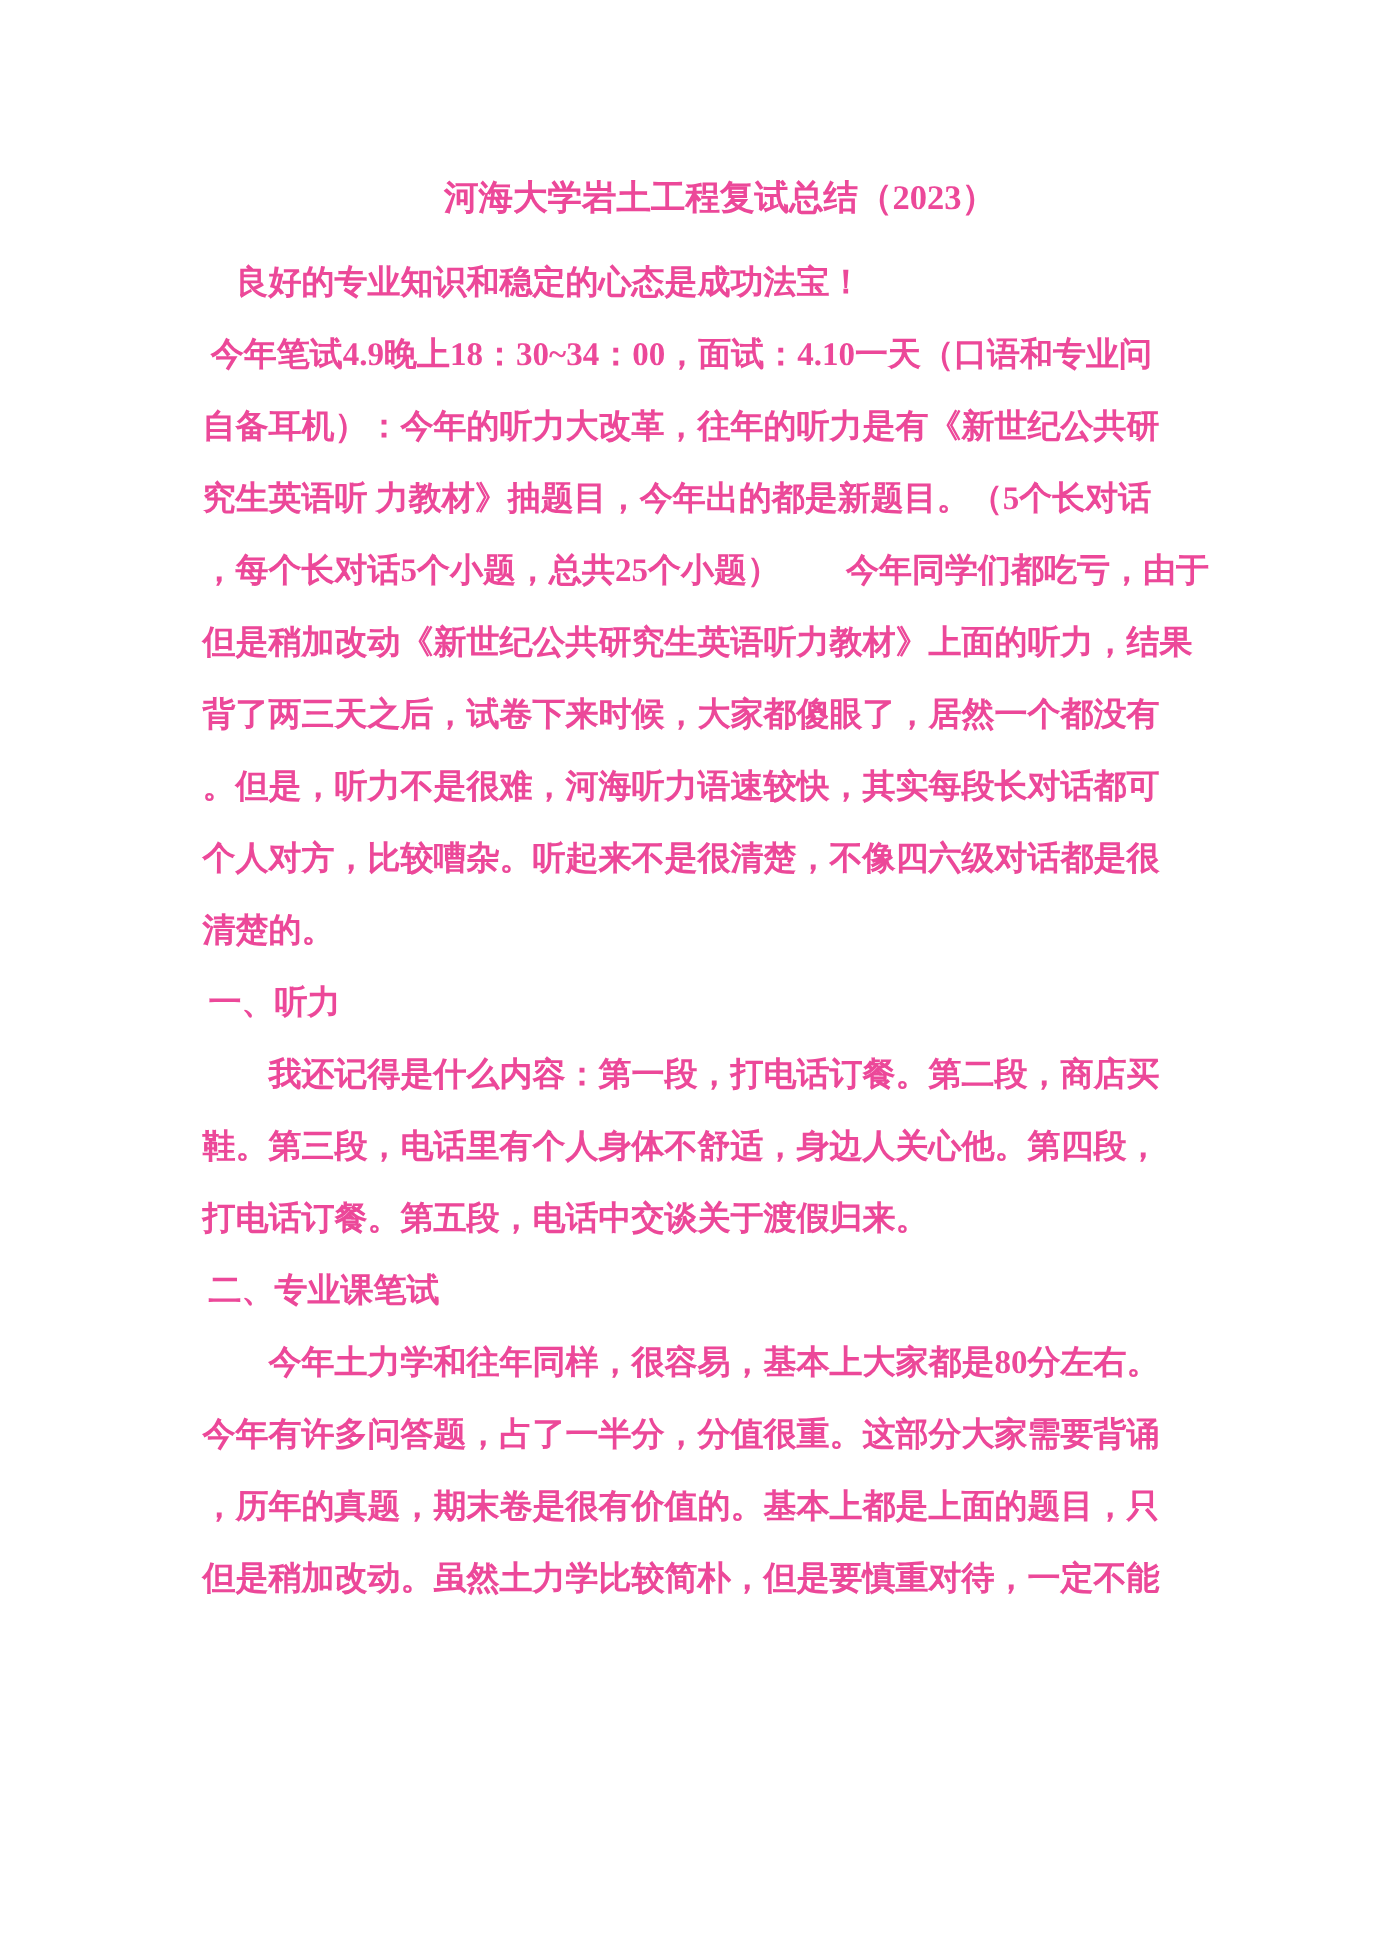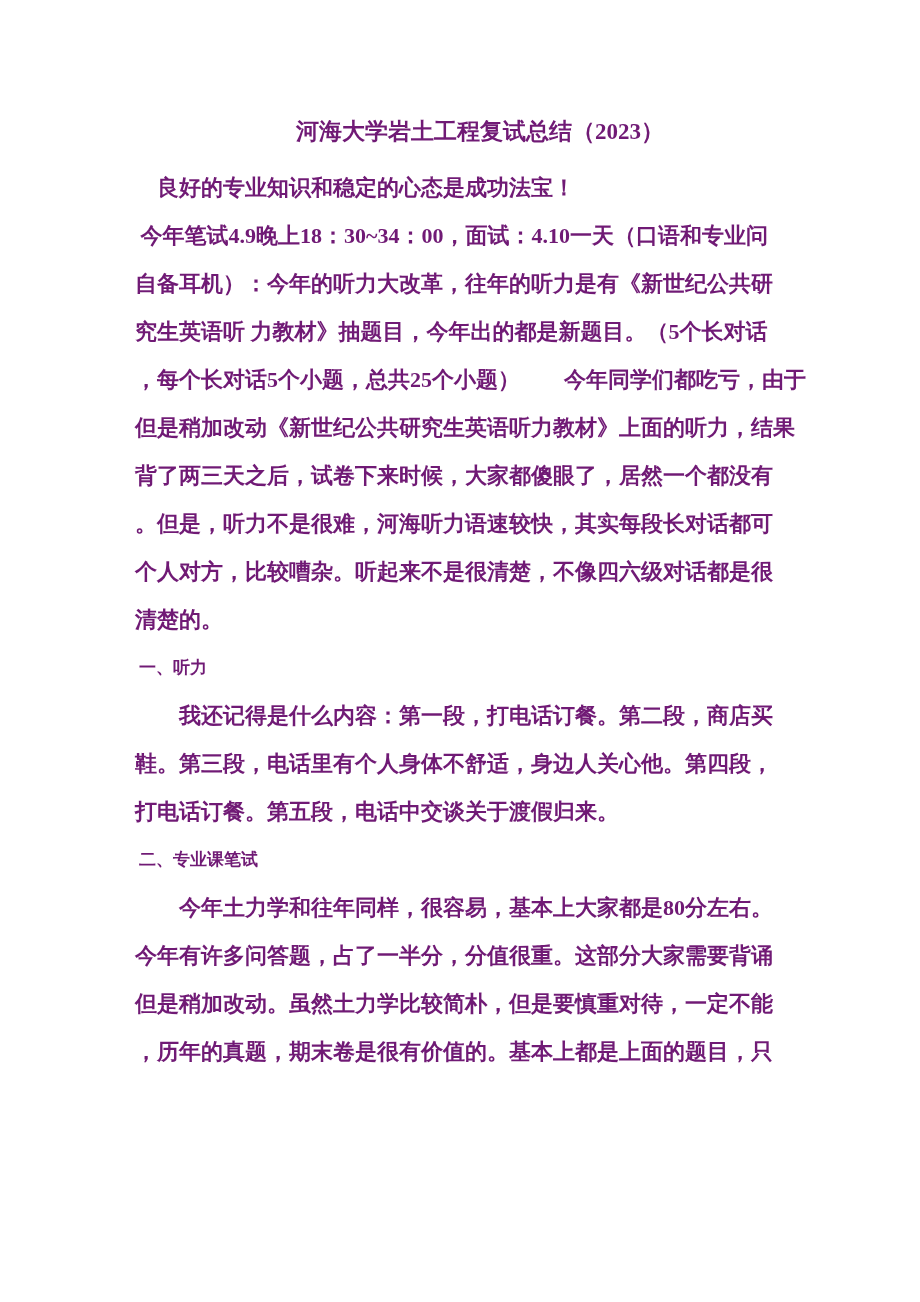--- a/index.html
+++ b/index.html
@@ -5,21 +5,21 @@
   html, body {
     margin: 0;
     padding: 0;
     background: #ffffff;
   }
   .page {
     position: relative;
     width: 920px;
     height: 1302px;
     background: #ffffff;
-    color: #701a75;
+    color: #ec4899;
     font-family: "Liberation Serif", "DejaVu Serif", serif;
     overflow: hidden;
   }
   .content {
     position: absolute;
     left: 135px;
     top: 100px;
     width: 690px;
   }
   .doc-title {
@@ -32,21 +32,21 @@
   }
   .text-line {
     font-size: 22px;
     line-height: 48px;
     height: 48px;
     white-space: pre;
     font-weight: bold;
   }
   .section-heading {
     font-weight: bold;
-    font-size: 17px;
+    font-size: 22px;
     line-height: 48px;
     height: 48px;
     white-space: pre;
     padding-left: 4px;
   }
 </style>
 </head>
 <body>
 
 <div class="page">
@@ -63,17 +63,17 @@
         <div class="text-line">。但是，听力不是很难，河海听力语速较快，其实每段长对话都可</div>
         <div class="text-line">个人对方，比较嘈杂。听起来不是很清楚，不像四六级对话都是很</div>
         <div class="text-line">清楚的。</div>
         <div class="section-heading">一、听力</div>
         <div class="text-line">　　我还记得是什么内容：第一段，打电话订餐。第二段，商店买</div>
         <div class="text-line">鞋。第三段，电话里有个人身体不舒适，身边人关心他。第四段，</div>
         <div class="text-line">打电话订餐。第五段，电话中交谈关于渡假归来。</div>
         <div class="section-heading">二、专业课笔试</div>
         <div class="text-line">　　今年土力学和往年同样，很容易，基本上大家都是80分左右。</div>
         <div class="text-line">今年有许多问答题，占了一半分，分值很重。这部分大家需要背诵</div>
+        <div class="text-line">，历年的真题，期末卷是很有价值的。基本上都是上面的题目，只</div>
         <div class="text-line">但是稍加改动。虽然土力学比较简朴，但是要慎重对待，一定不能</div>
-        <div class="text-line">，历年的真题，期末卷是很有价值的。基本上都是上面的题目，只</div>
       </div>
   </div>
 </div>
 
 </body></html>

